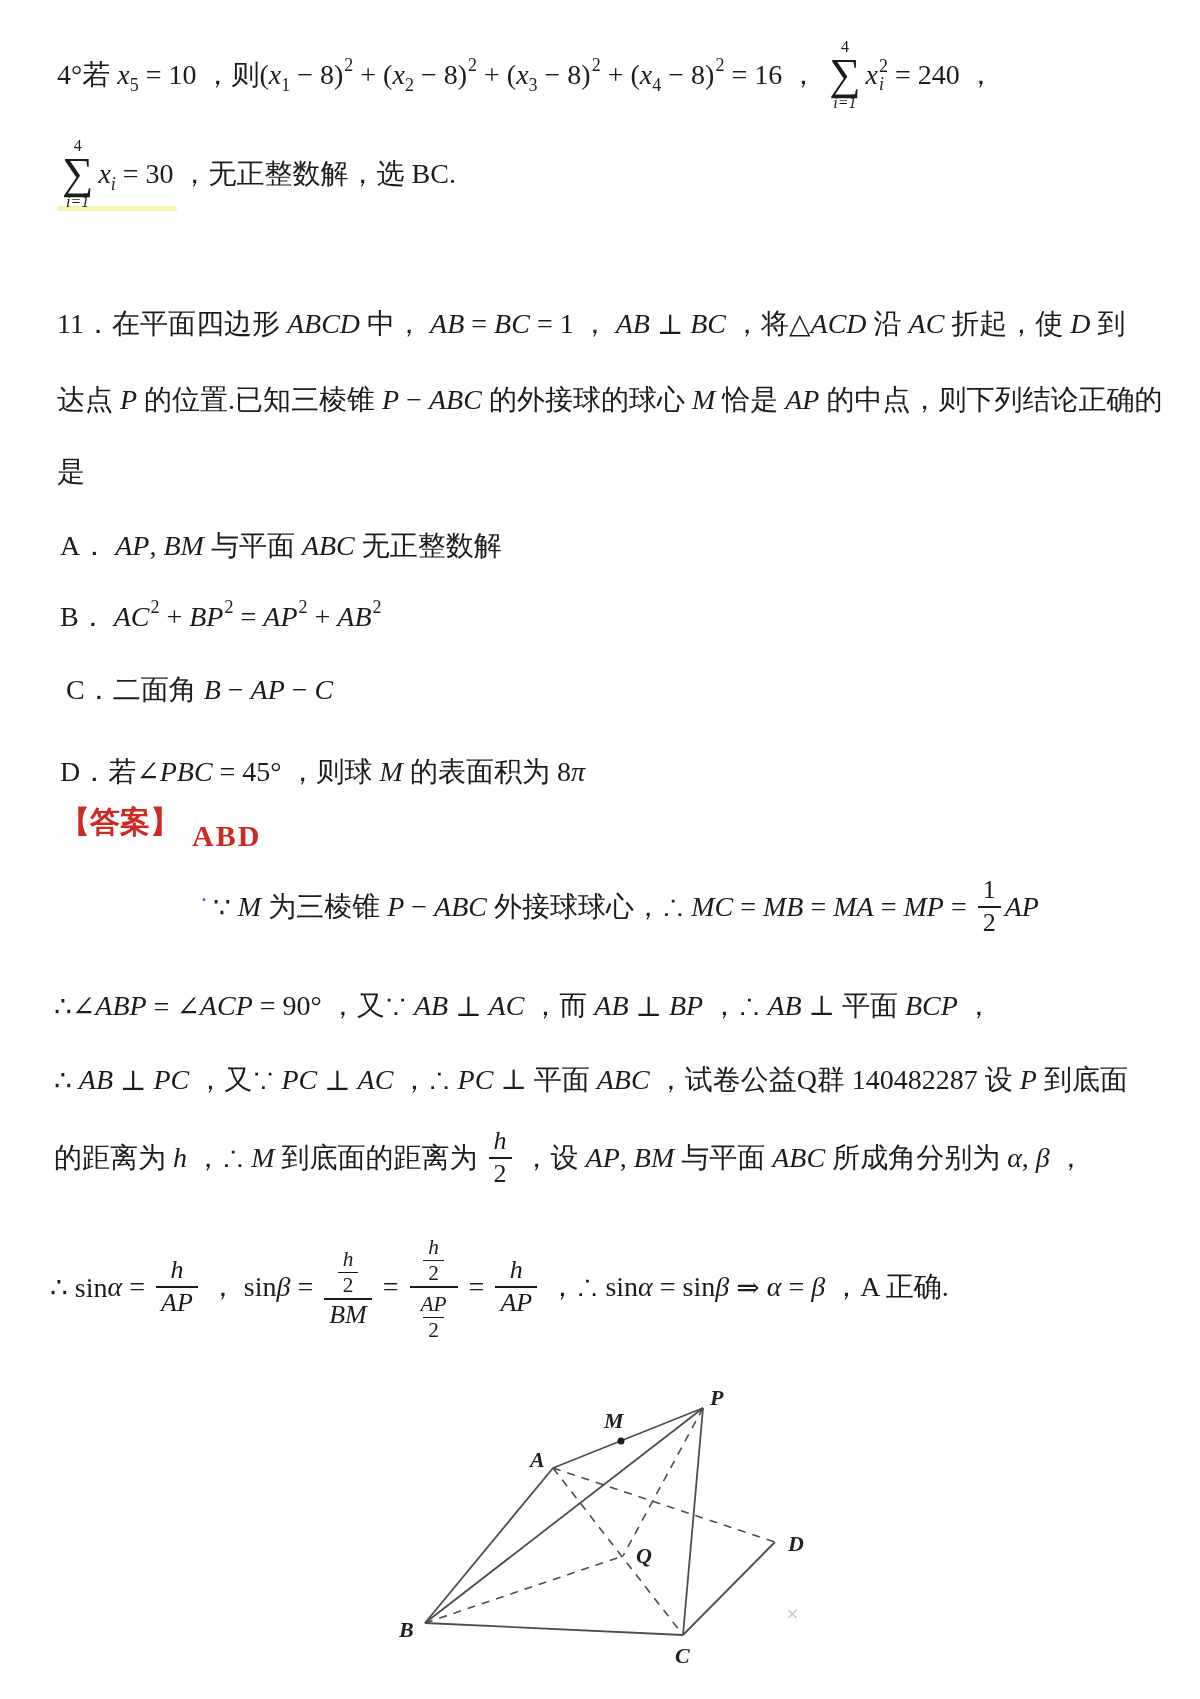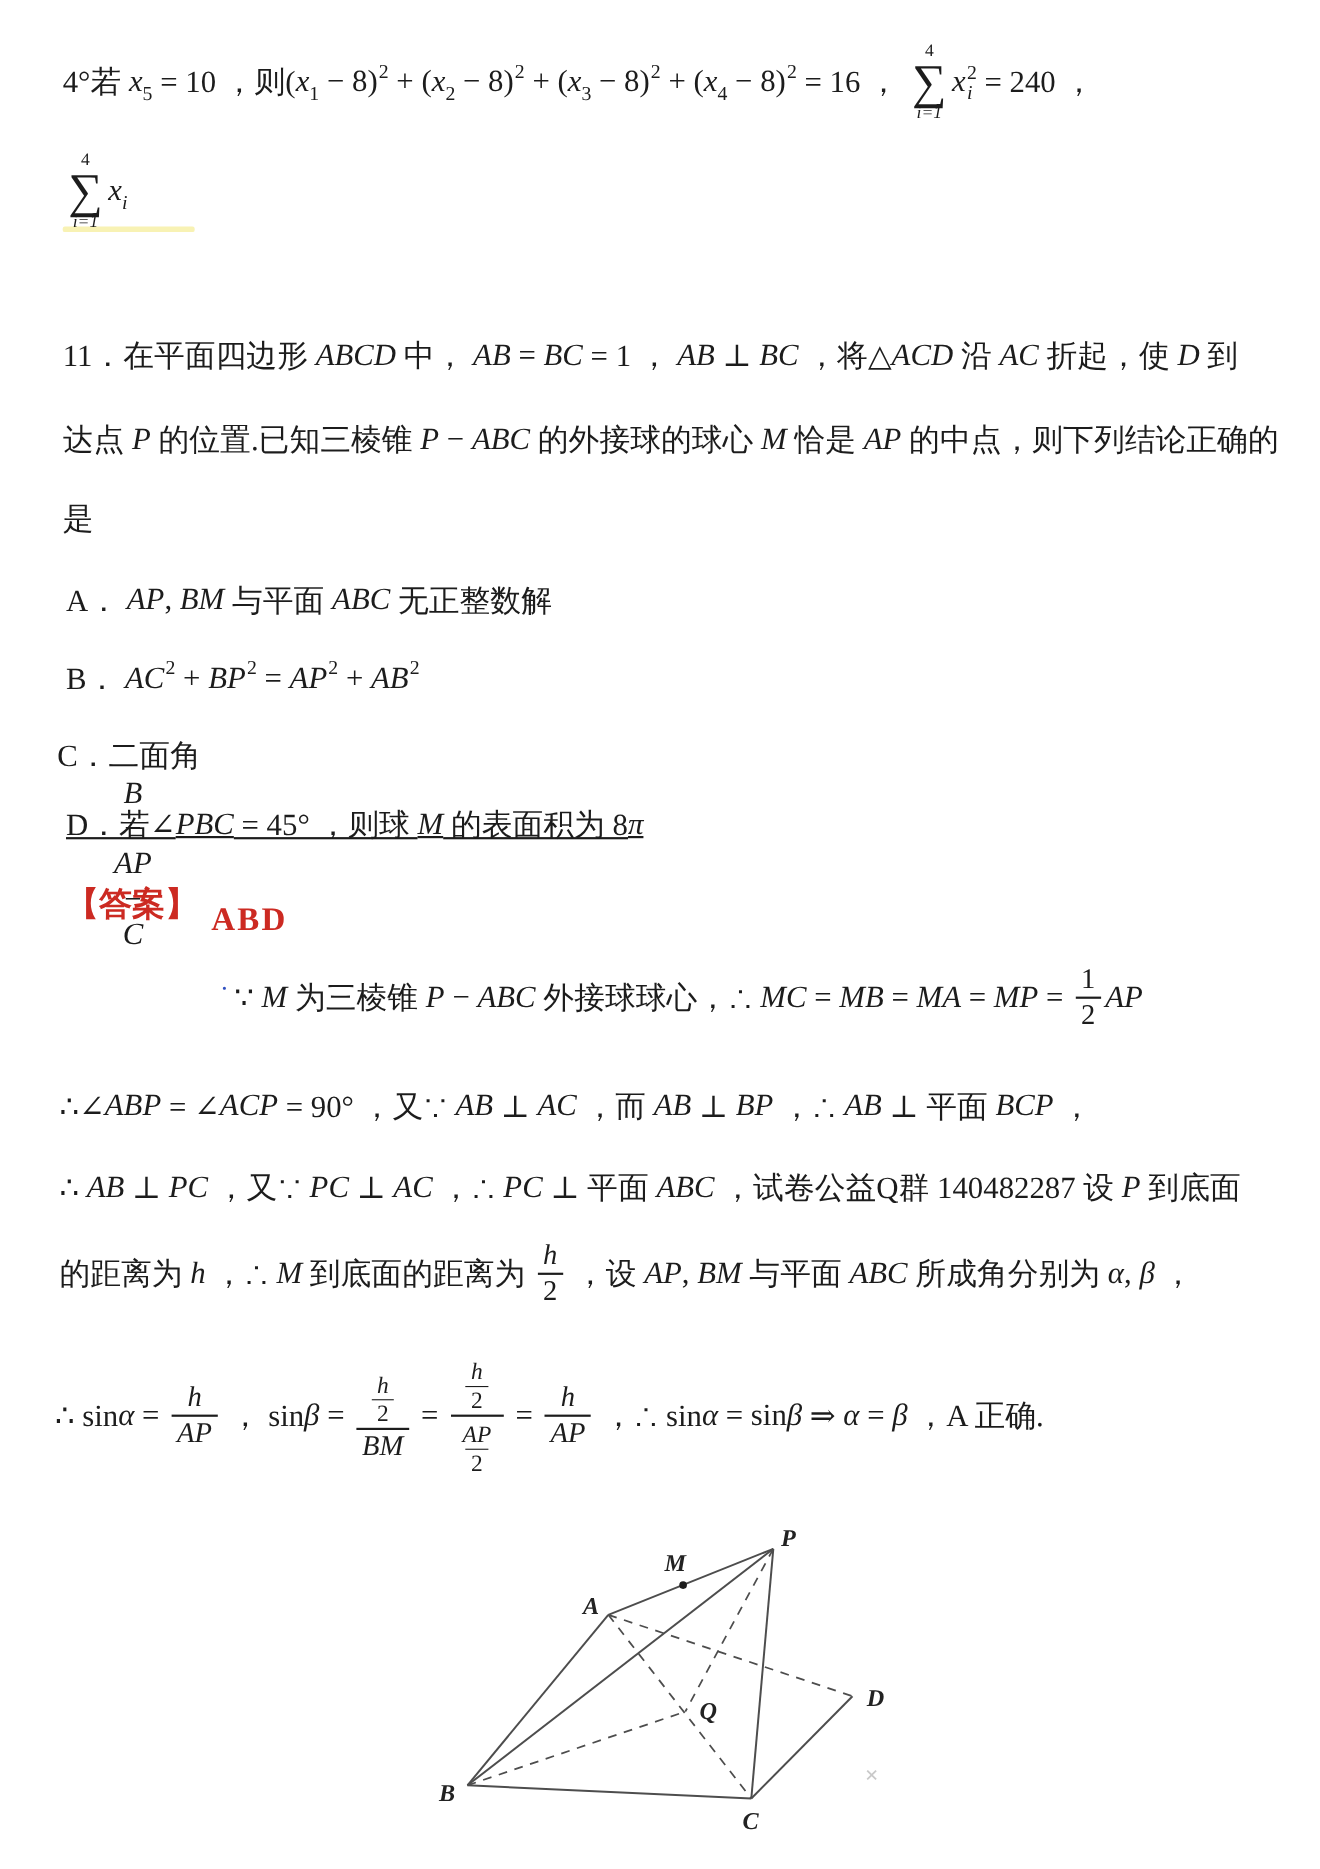--- a/index.html
+++ b/index.html
@@ -33,35 +33,35 @@
 </style>
 </head>
 <body>
 
 <div id="page" style="--bg: #ffffff; --ink: #1c1c1c; --red: #cc2a22; --bluedot: #3050c0;">
 
   <div id="hl-bar" style="left: 57px; top: 206px; width: 120px; height: 5px; background: rgb(246, 238, 155);"></div>
 
   <div class="mline" style="left:57px;top:40px;height:70px;"><span class="rn-r">4°若 </span><span class="rn-i">x</span><span class="rn-sub">5</span><span class="rn-r"> = 10 ，则(</span><span class="rn-i">x</span><span class="rn-sub">1</span><span class="rn-r"> − 8)</span><span class="rn-sup">2</span><span class="rn-r"> + (</span><span class="rn-i">x</span><span class="rn-sub">2</span><span class="rn-r"> − 8)</span><span class="rn-sup">2</span><span class="rn-r"> + (</span><span class="rn-i">x</span><span class="rn-sub">3</span><span class="rn-r"> − 8)</span><span class="rn-sup">2</span><span class="rn-r"> + (</span><span class="rn-i">x</span><span class="rn-sub">4</span><span class="rn-r"> − 8)</span><span class="rn-sup">2</span><span class="rn-r"> = 16 ， </span><span class="sum"><span class="sumtop">4</span><span class="sumsig">∑</span><span class="sumbot">i=1</span></span><span class="rn-i">x</span><span class="ss"><span class="s-top">2</span><span class="s-bot">i</span></span><span class="rn-r"> = 240 ，</span></div>
 
-  <div class="mline" style="left:57px;top:128px;height:92px;"><span class="sum"><span class="sumtop">4</span><span class="sumsig">∑</span><span class="sumbot">i=1</span></span><span class="rn-i">x</span><span class="rn-subi">i</span></div>
+  <div class="mline" style="left:57px;top:128px;height:92px;"><span class="sum"><span class="sumtop">4</span><span class="sumsig">∑</span><span class="sumbot">i=1</span></span><span class="rn-i">x</span><span class="rn-subi">i</span><span class="rn-r"> = 30 ，无正整数解，选 BC.</span></div>
 
   <div class="mline" style="left:57px;top:302px;height:44px;"><span class="rn-r">11．在平面四边形 </span><span class="rn-i">ABCD</span><span class="rn-r"> 中， </span><span class="rn-i">AB</span><span class="rn-r"> = </span><span class="rn-i">BC</span><span class="rn-r"> = 1 ， </span><span class="rn-i">AB</span><span class="rn-r"> ⊥ </span><span class="rn-i">BC</span><span class="rn-r"> ，将△</span><span class="rn-i">ACD</span><span class="rn-r"> 沿 </span><span class="rn-i">AC</span><span class="rn-r"> 折起，使 </span><span class="rn-i">D</span><span class="rn-r"> 到</span></div>
 
   <div class="mline" style="left:57px;top:378px;height:44px;"><span class="rn-r">达点 </span><span class="rn-i">P</span><span class="rn-r"> 的位置.已知三棱锥 </span><span class="rn-i">P</span><span class="rn-r"> − </span><span class="rn-i">ABC</span><span class="rn-r"> 的外接球的球心 </span><span class="rn-i">M</span><span class="rn-r"> 恰是 </span><span class="rn-i">AP</span><span class="rn-r"> 的中点，则下列结论正确的</span></div>
 
   <div class="mline" style="left:57px;top:450px;height:44px;"><span class="rn-r">是</span></div>
 
   <div class="mline" style="left:60px;top:524px;height:44px;"><span class="rn-r">A． </span><span class="rn-i">AP</span><span class="rn-r">, </span><span class="rn-i">BM</span><span class="rn-r"> 与平面 </span><span class="rn-i">ABC</span><span class="rn-r"> 无正整数解</span></div>
 
   <div class="mline" style="left:60px;top:592px;height:50px;"><span class="rn-r">B． </span><span class="rn-i">AC</span><span class="rn-sup">2</span><span class="rn-r"> + </span><span class="rn-i">BP</span><span class="rn-sup">2</span><span class="rn-r"> = </span><span class="rn-i">AP</span><span class="rn-sup">2</span><span class="rn-r"> + </span><span class="rn-i">AB</span><span class="rn-sup">2</span></div>
 
-  <div class="mline" style="left:52px;top:668px;height:44px;flex-direction:column;"><span class="rn-r">C．二面角 </span><span class="rn-i">B</span><span class="rn-r"> − </span><span class="rn-i">AP</span><span class="rn-r"> − </span><span class="rn-i">C</span></div>
+  <div class="mline" style="left:66px;top:668px;height:44px;"><span class="rn-r">C．二面角 </span><span class="rn-i">B</span><span class="rn-r"> − </span><span class="rn-i">AP</span><span class="rn-r"> − </span><span class="rn-i">C</span></div>
 
-  <div class="mline" style="left:60px;top:728px;height:44px;text-decoration:underline;"><span class="rn-r">D．若∠</span><span class="rn-i">PBC</span><span class="rn-r"> = 45° ，则球 </span><span class="rn-i">M</span><span class="rn-r"> 的表面积为 8</span><span class="rn-i">π</span></div>
+  <div class="mline" style="left:60px;top:750px;height:44px;"><span class="rn-r">D．若∠</span><span class="rn-i">PBC</span><span class="rn-r"> = 45° ，则球 </span><span class="rn-i">M</span><span class="rn-r"> 的表面积为 8</span><span class="rn-i">π</span></div>
 
   <div class="mline answer" style="left:60px;top:800px;height:44px;font-size:30px;gap:12px;"><span class="rn-b">【答案】</span><span class="rn-bi">ABD</span></div>
 
   <div class="mline" style="left:200px;top:862px;height:90px;"><span class="rn-bdot">·</span><span class="rn-r">∵ </span><span class="rn-i">M</span><span class="rn-r"> 为三棱锥 </span><span class="rn-i">P</span><span class="rn-r"> − </span><span class="rn-i">ABC</span><span class="rn-r"> 外接球球心，∴ </span><span class="rn-i">MC</span><span class="rn-r"> = </span><span class="rn-i">MB</span><span class="rn-r"> = </span><span class="rn-i">MA</span><span class="rn-r"> = </span><span class="rn-i">MP</span><span class="rn-r"> = </span><span class="frac"><span class="num"><span class="rn-r">1</span></span><span class="den"><span class="rn-r">2</span></span></span><span class="rn-i">AP</span></div>
 
   <div class="mline" style="left:54px;top:984px;height:44px;"><span class="rn-r">∴∠</span><span class="rn-i">ABP</span><span class="rn-r"> = ∠</span><span class="rn-i">ACP</span><span class="rn-r"> = 90° ，又∵ </span><span class="rn-i">AB</span><span class="rn-r"> ⊥ </span><span class="rn-i">AC</span><span class="rn-r"> ，而 </span><span class="rn-i">AB</span><span class="rn-r"> ⊥ </span><span class="rn-i">BP</span><span class="rn-r"> ，∴ </span><span class="rn-i">AB</span><span class="rn-r"> ⊥ 平面 </span><span class="rn-i">BCP</span><span class="rn-r"> ，</span></div>
 
   <div class="mline" style="left:54px;top:1058px;height:44px;"><span class="rn-r">∴ </span><span class="rn-i">AB</span><span class="rn-r"> ⊥ </span><span class="rn-i">PC</span><span class="rn-r"> ，又∵ </span><span class="rn-i">PC</span><span class="rn-r"> ⊥ </span><span class="rn-i">AC</span><span class="rn-r"> ，∴ </span><span class="rn-i">PC</span><span class="rn-r"> ⊥ 平面 </span><span class="rn-i">ABC</span><span class="rn-r"> ，试卷公益Q群 140482287 设 </span><span class="rn-i">P</span><span class="rn-r"> 到底面</span></div>
 
   <div class="mline" style="left:54px;top:1118px;height:80px;"><span class="rn-r">的距离为 </span><span class="rn-i">h</span><span class="rn-r"> ，∴ </span><span class="rn-i">M</span><span class="rn-r"> 到底面的距离为 </span><span class="frac"><span class="num"><span class="rn-i">h</span></span><span class="den"><span class="rn-r">2</span></span></span><span class="rn-r"> ，设 </span><span class="rn-i">AP</span><span class="rn-r">, </span><span class="rn-i">BM</span><span class="rn-r"> 与平面 </span><span class="rn-i">ABC</span><span class="rn-r"> 所成角分别为 </span><span class="rn-i">α</span><span class="rn-r">, </span><span class="rn-i">β</span><span class="rn-r"> ，</span></div>

